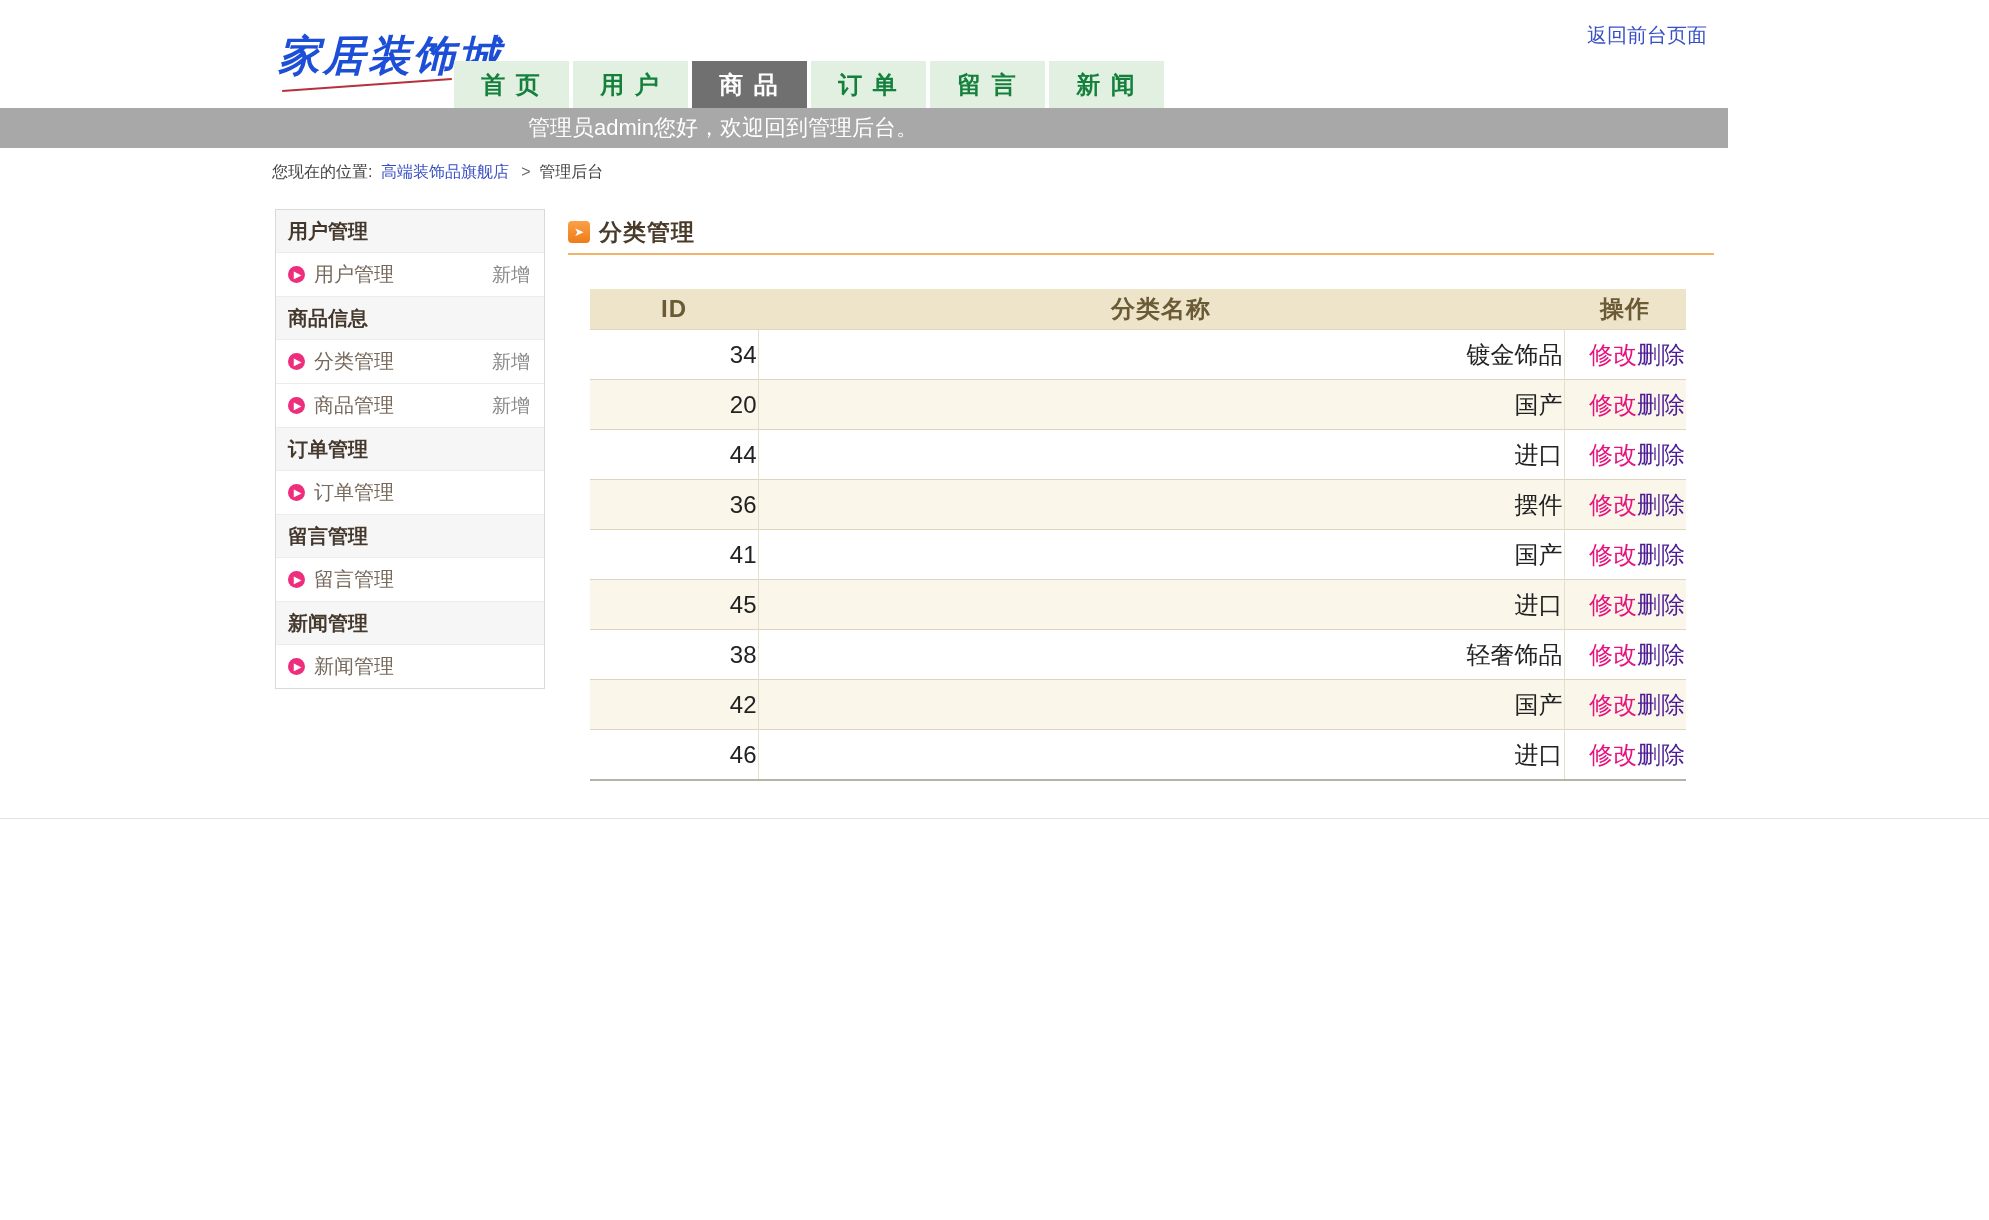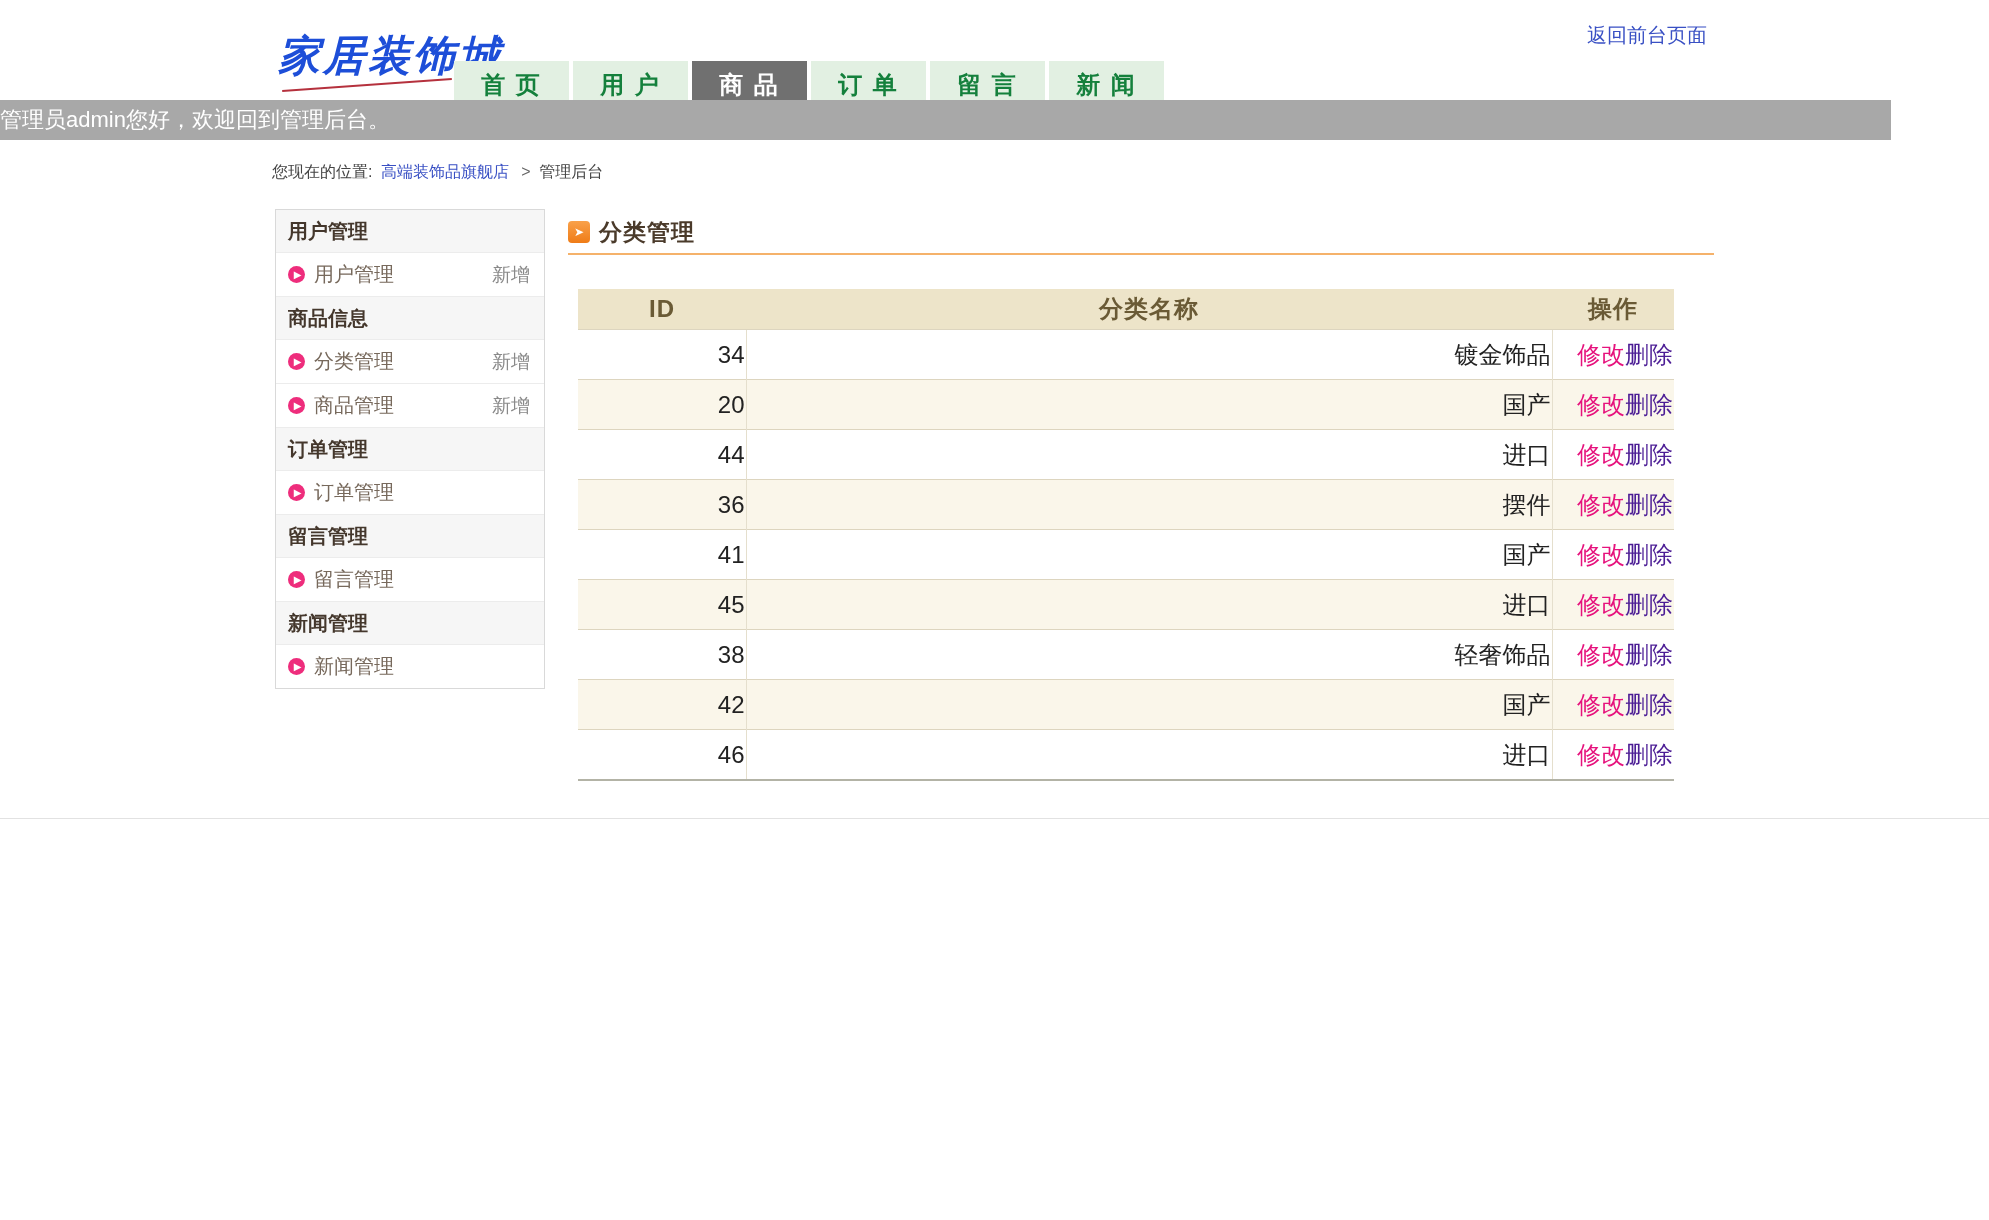--- a/index.html
+++ b/index.html
@@ -31,23 +31,23 @@
     display:flex;gap:4px;
   }
   .tab{
     width:115px;height:47px;line-height:47px;text-align:center;
     background:#e2f0e2;color:#14803c;font-size:24px;font-weight:bold;
     letter-spacing:2px;cursor:pointer;
   }
   .tab.active{background:#707070;color:#ffffff;}
   
   .graybar{
-    position:absolute;left:0;top:100px;width:1891px;height:40px;
+    position:absolute;left:0;top:108px;width:1728px;height:40px;
     background:#a8a8a8;color:#ffffff;
-    font-size:22px;line-height:40px;text-align:left;
+    font-size:22px;line-height:40px;text-align:center;
     box-sizing:border-box;padding-right:282px;
   }
   
   .breadcrumb{
     position:absolute;left:272px;top:162px;font-size:16px;color:#444;
     white-space:nowrap;
   }
   .breadcrumb .bc-link{color:#3950c4;text-decoration:none;cursor:pointer;margin:0 4px;}
   .breadcrumb .bc-sep{color:#666;margin:0 4px;}
   
@@ -85,21 +85,21 @@
     color:#fff;display:inline-flex;align-items:center;justify-content:center;
     font-size:12px;
   }
   .title-icon::before{content:"➤";}
   .title-text{font-size:23px;font-weight:bold;color:#4a3a2a;margin-left:9px;letter-spacing:1px;}
   .title-rule{
     position:absolute;left:568px;top:253px;width:1146px;height:2px;background:#f5b26b;
   }
   
   .cat-table{
-    position:absolute;left:578px;top:289px;width:1096px;
+    position:absolute;left:590px;top:289px;width:1096px;
     border-collapse:collapse;table-layout:fixed;
     border-bottom:2px solid #b3b3a6;
   }
   .cat-table th{
     height:38px;background:#ede4c9;color:#6a5a35;
     font-size:24px;font-weight:bold;text-align:center;letter-spacing:1px;
   }
   .cat-table td{
     height:47px;font-size:24px;color:#222;
     border-top:1px solid #ddd5bf;background:#ffffff;text-align:right;

